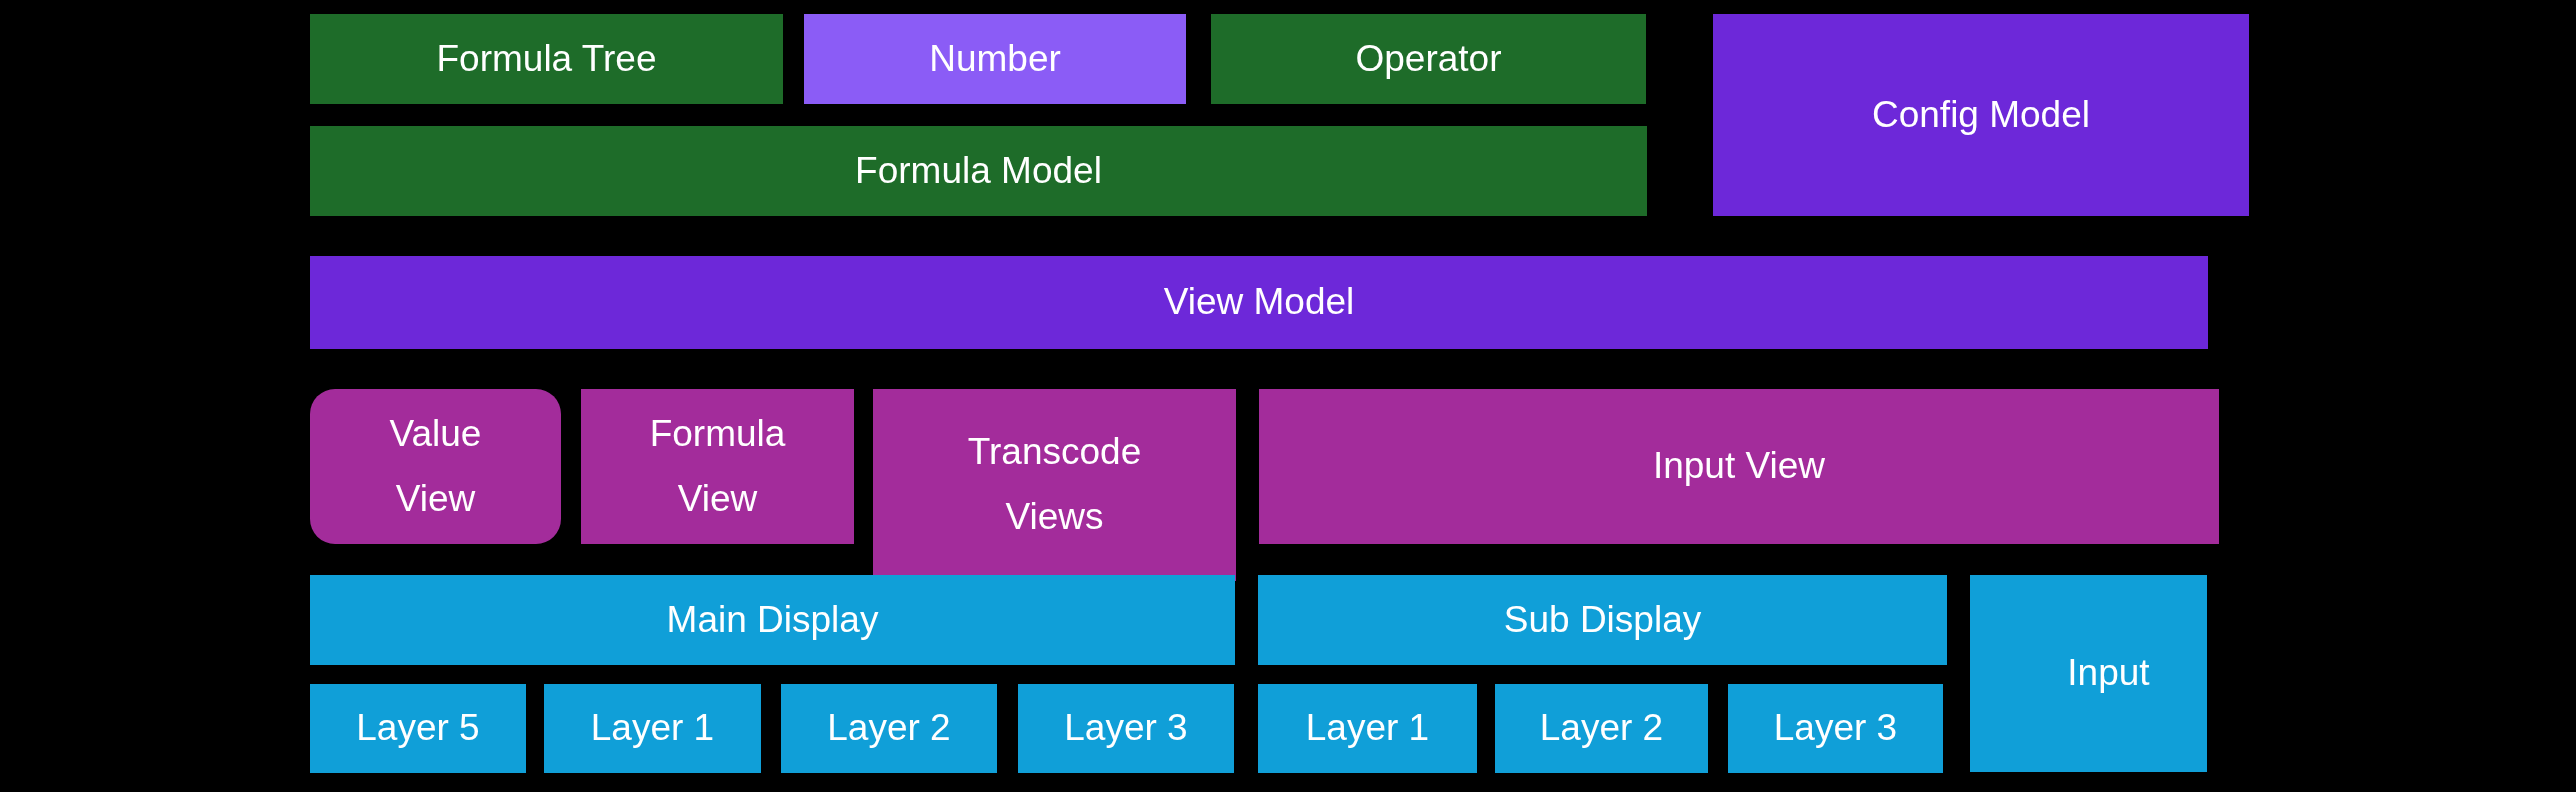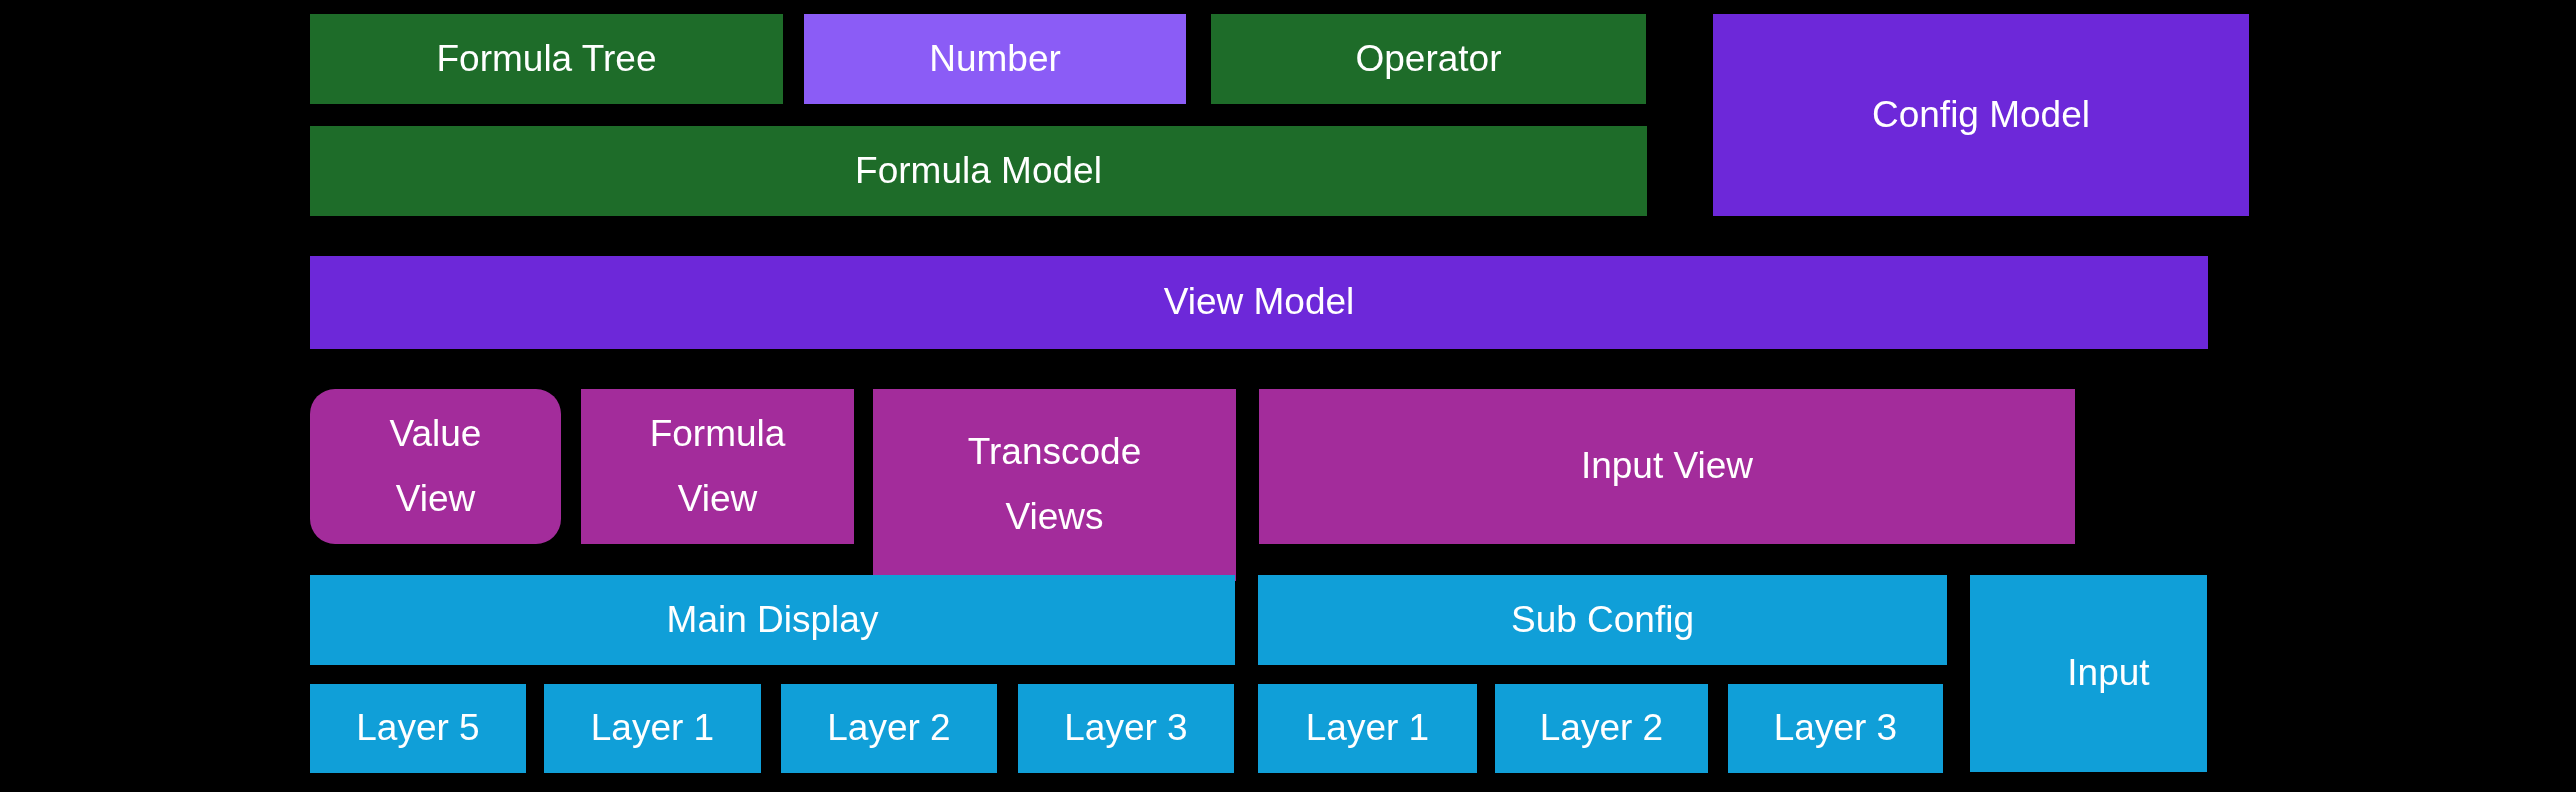--- a/index.html
+++ b/index.html
@@ -52,25 +52,25 @@
 
   <div class="block c-purple" style="left: 310px; top: 389px; width: 251px; height: 155px; background: rgb(163, 44, 155); border-radius: 25px;">Value
 View</div>
 
   <div class="block c-purple" style="left: 581px; top: 389px; width: 273px; height: 155px; background: rgb(163, 44, 155);">Formula
 View</div>
 
   <div class="block c-purple" style="left: 873px; top: 389px; width: 363px; height: 192px; background: rgb(163, 44, 155);">Transcode
 Views</div>
 
-  <div class="block c-purple" style="left: 1259px; top: 389px; width: 816px; height: 155px; background: rgb(163, 44, 155);">Input View</div>
+  <div class="block c-purple" style="left: 1259px; top: 389px; width: 960px; height: 155px; background: rgb(163, 44, 155);">Input View</div>
 
   <div class="block c-blue" style="left: 310px; top: 575px; width: 925px; height: 90px; background: rgb(16, 159, 216);">Main Display</div>
 
-  <div class="block c-blue" style="left: 1258px; top: 575px; width: 689px; height: 90px; background: rgb(16, 159, 216);">Sub Config</div>
+  <div class="block c-blue" style="left: 1258px; top: 575px; width: 689px; height: 90px; background: rgb(16, 159, 216);">Sub Display</div>
 
   <div class="block c-blue" style="left: 1970px; top: 575px; width: 237px; height: 197px; background: rgb(16, 159, 216); padding-left: 40px;">Input</div>
 
   <div class="block c-blue" style="left: 310px; top: 684px; width: 216px; height: 89px; background: rgb(16, 159, 216);">Layer 5</div>
 
   <div class="block c-blue" style="left: 544px; top: 684px; width: 217px; height: 89px; background: rgb(16, 159, 216);">Layer 1</div>
 
   <div class="block c-blue" style="left: 781px; top: 684px; width: 216px; height: 89px; background: rgb(16, 159, 216);">Layer 2</div>
 
   <div class="block c-blue" style="left: 1018px; top: 684px; width: 216px; height: 89px; background: rgb(16, 159, 216);">Layer 3</div>

